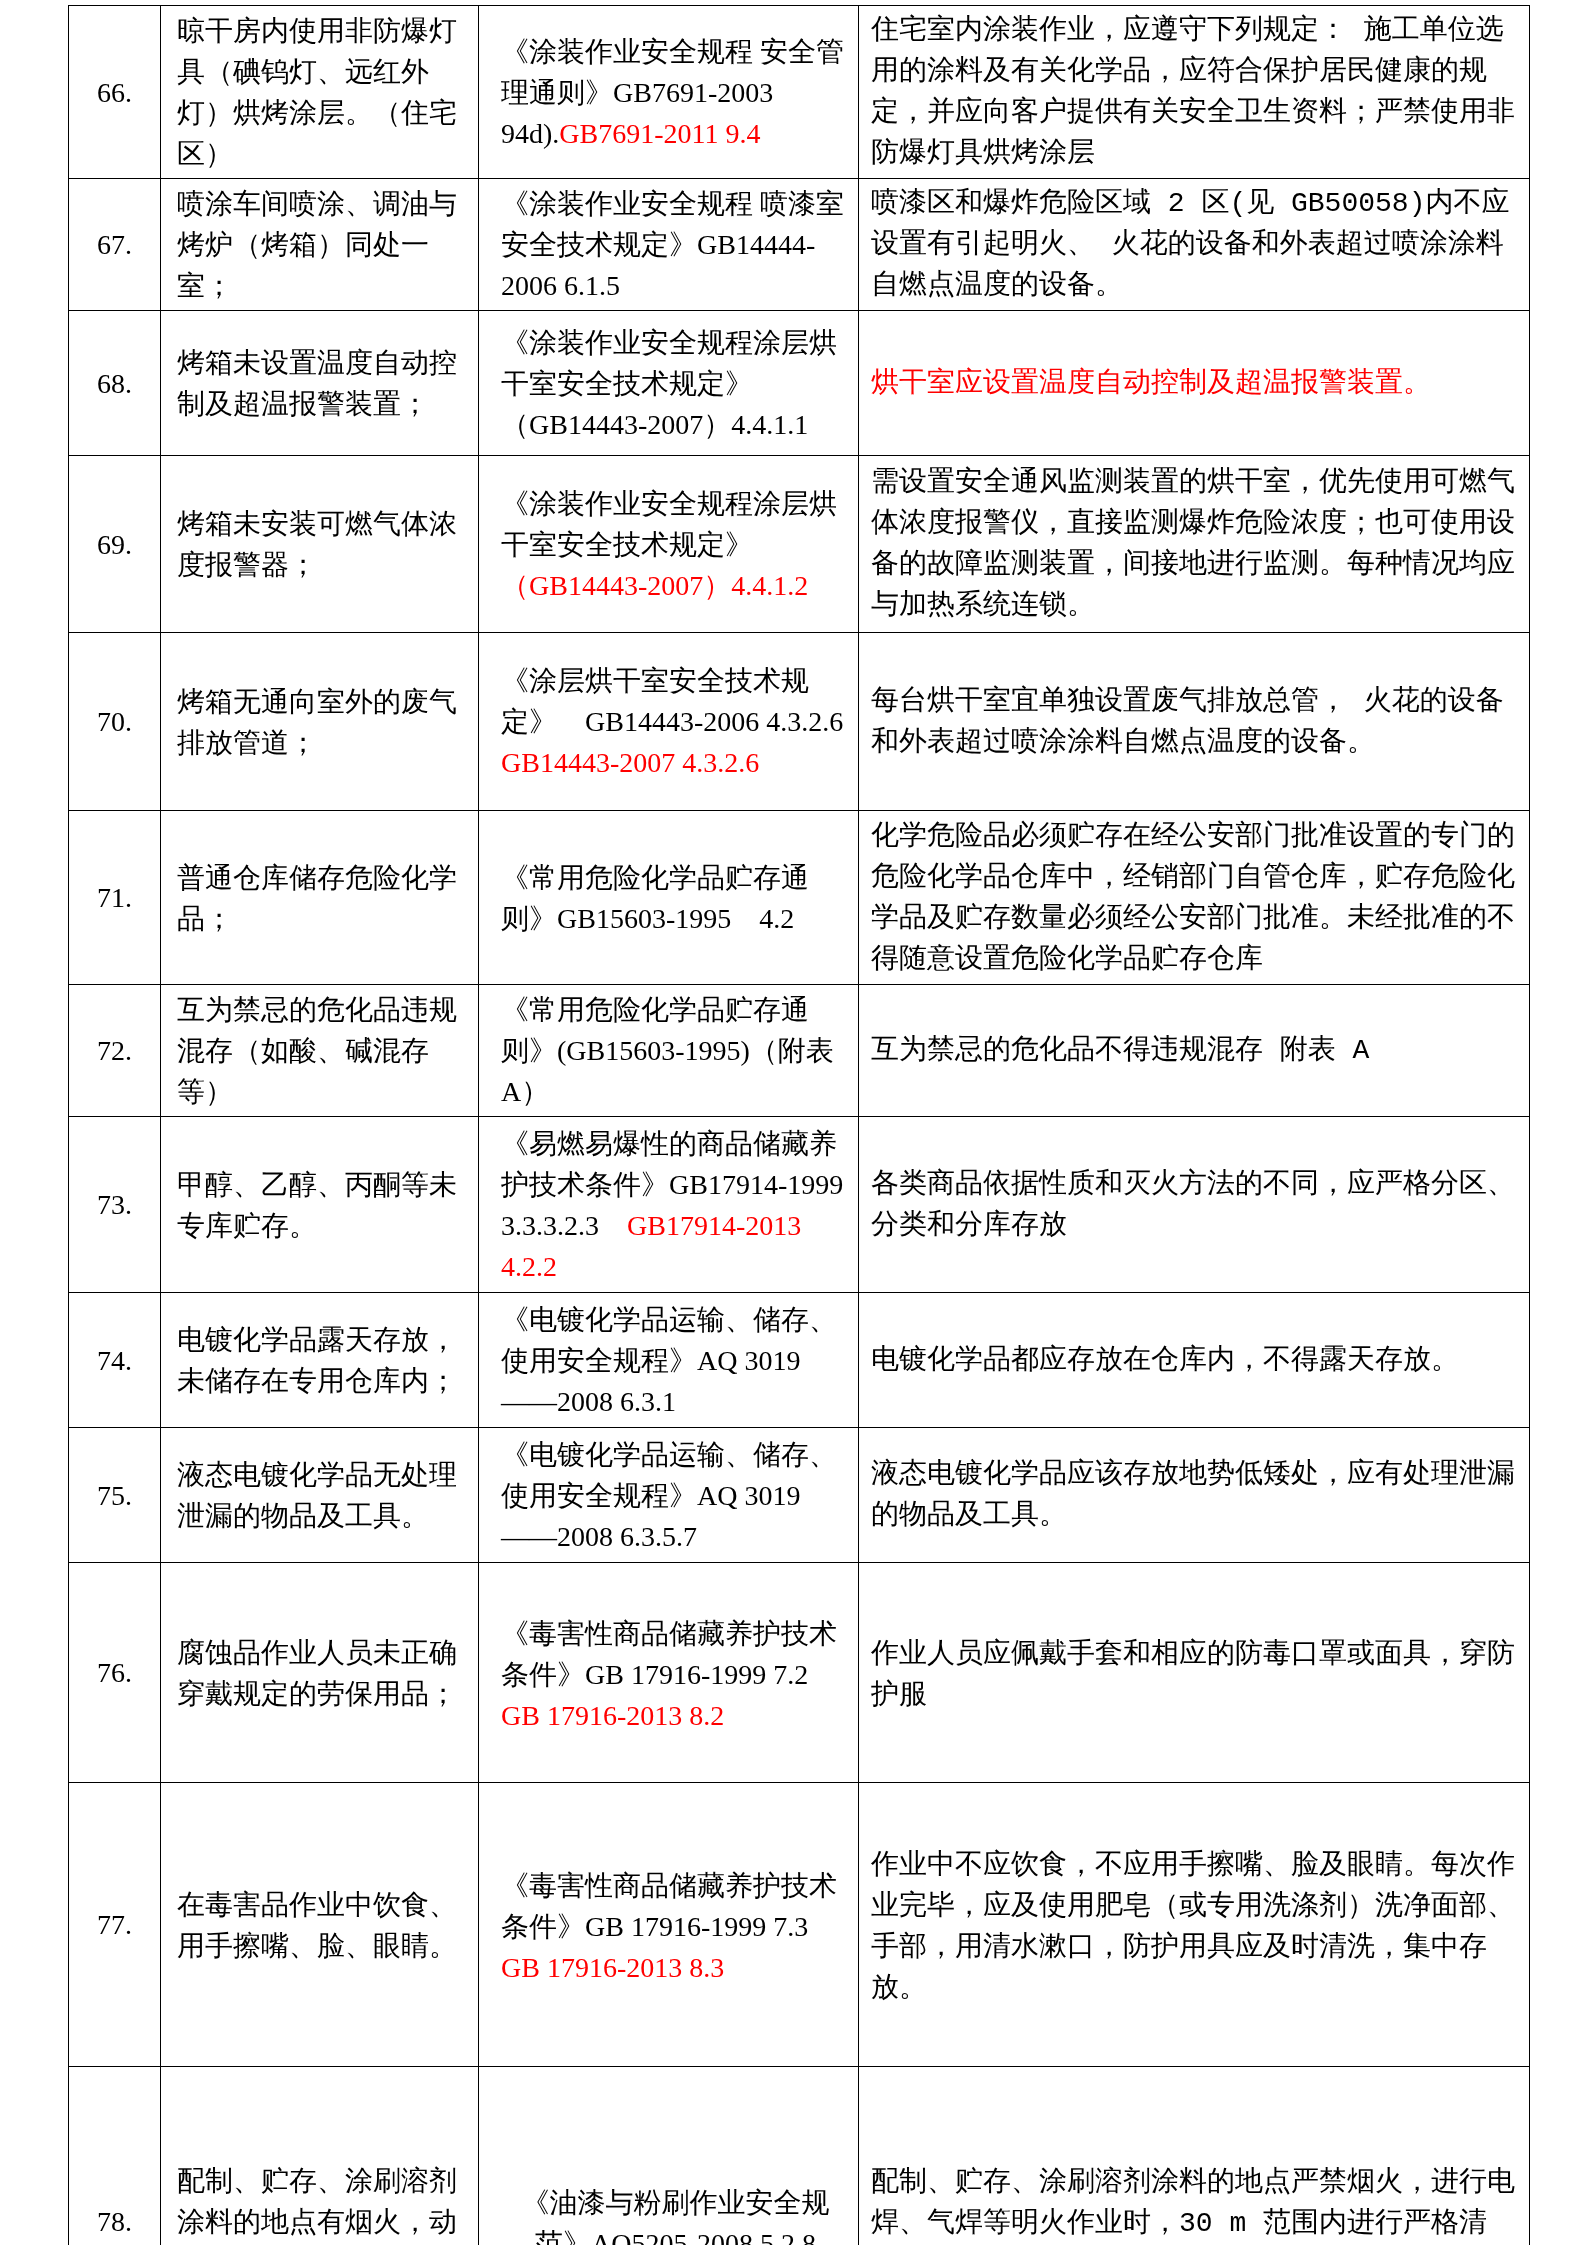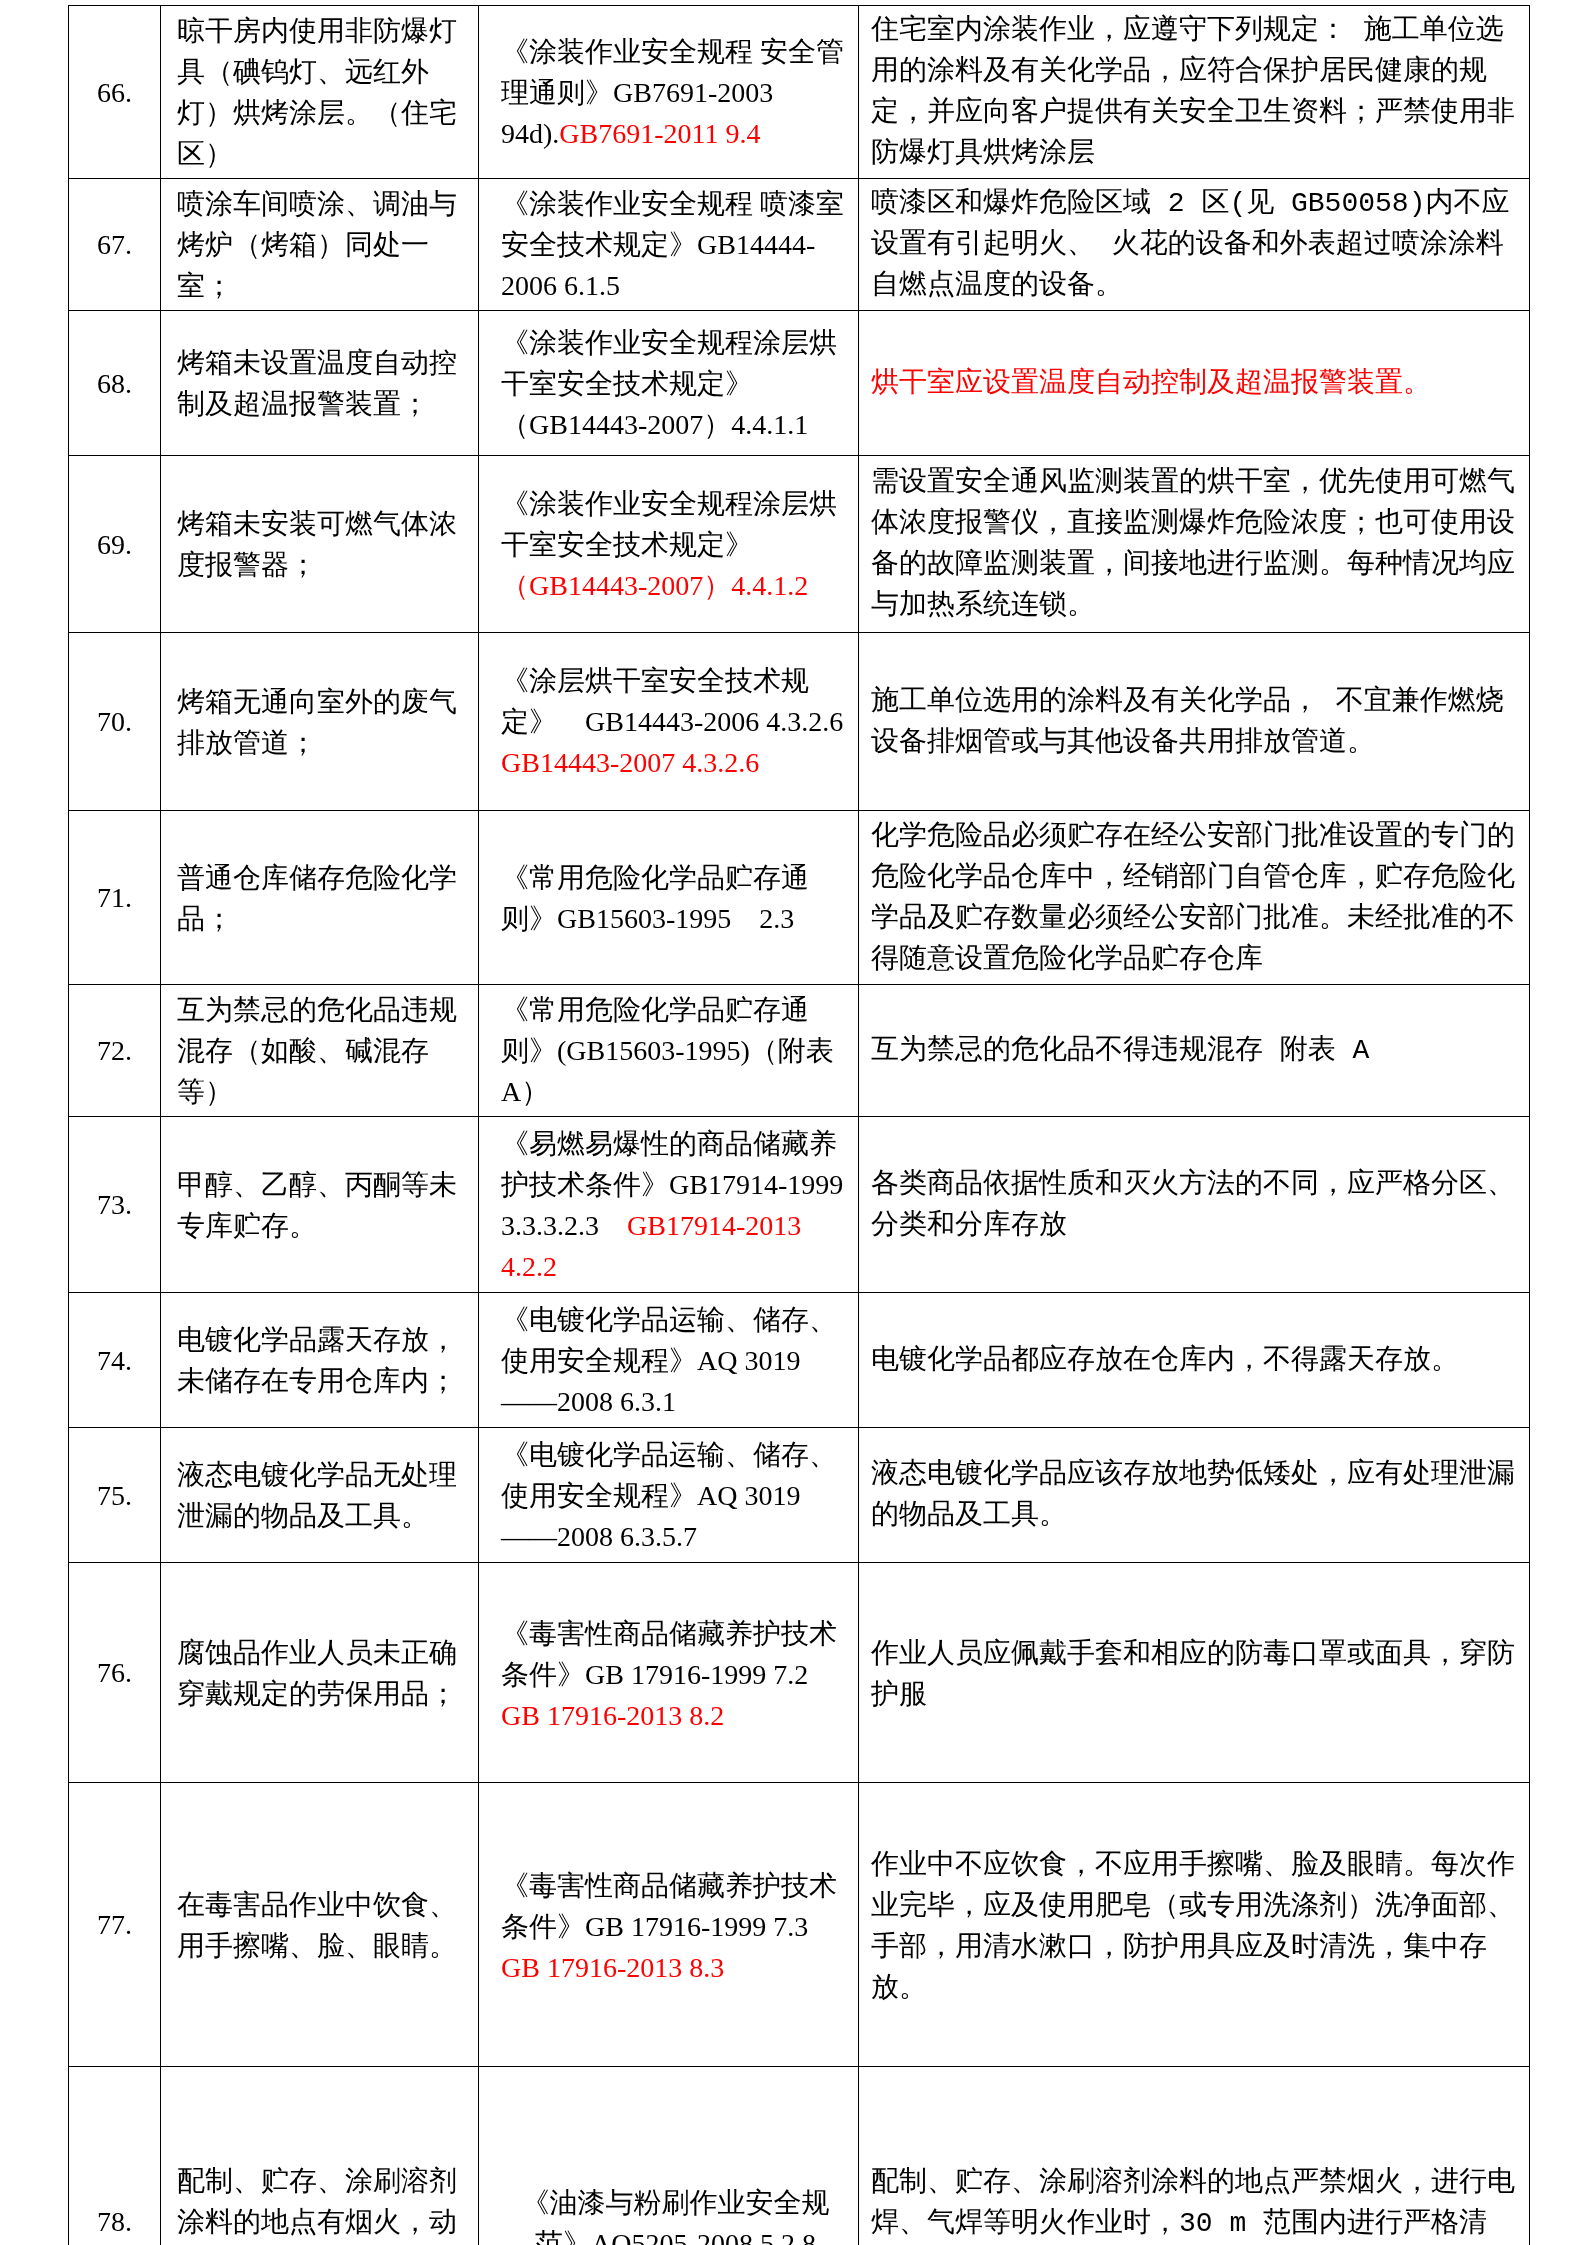--- a/index.html
+++ b/index.html
@@ -104,27 +104,27 @@
         <td class="no"><span>69.</span></td>
         <td class="problem"><span>烤箱未安装可燃气体浓度报警器；</span></td>
         <td class="standard"><span>《涂装作业安全规程涂层烘干室安全技术规定》</span><span class="red">（GB14443-2007）4.4.1.2</span></td>
         <td class="req"><span>需设置安全通风监测装置的烘干室，优先使用可燃气体浓度报警仪，直接监测爆炸危险浓度；也可使用设备的故障监测装置，间接地进行监测。每种情况均应与加热系统连锁。</span><span class="red"></span></td>
       </tr>
 
       <tr class="r4">
         <td class="no"><span>70.</span></td>
         <td class="problem"><span>烤箱无通向室外的废气排放管道；</span></td>
         <td class="standard"><span>《涂层烘干室安全技术规定》　GB14443-2006 4.3.2.6 </span><span class="red">GB14443-2007 4.3.2.6</span></td>
-        <td class="req"><span>施工单位选用的涂料及有关化学品， 不宜兼作燃烧设备排烟管或与其他设备共用排放管道。</span><span class="red"></span></td>
+        <td class="req"><span>每台烘干室宜单独设置废气排放总管， 火花的设备和外表超过喷涂涂料自燃点温度的设备。</span><span class="red"></span></td>
       </tr>
 
       <tr class="r5">
         <td class="no"><span>71.</span></td>
         <td class="problem"><span>普通仓库储存危险化学品；</span></td>
-        <td class="standard"><span>《常用危险化学品贮存通则》GB15603-1995　2.3</span><span class="red"></span></td>
+        <td class="standard"><span>《常用危险化学品贮存通则》GB15603-1995　4.2</span><span class="red"></span></td>
         <td class="req"><span>化学危险品必须贮存在经公安部门批准设置的专门的危险化学品仓库中，经销部门自管仓库，贮存危险化学品及贮存数量必须经公安部门批准。未经批准的不得随意设置危险化学品贮存仓库</span><span class="red"></span></td>
       </tr>
 
       <tr class="r6">
         <td class="no"><span>72.</span></td>
         <td class="problem"><span>互为禁忌的危化品违规混存（如酸、碱混存等）</span></td>
         <td class="standard"><span>《常用危险化学品贮存通则》(GB15603-1995)（附表 A）</span><span class="red"></span></td>
         <td class="req"><span>互为禁忌的危化品不得违规混存 附表 A</span><span class="red"></span></td>
       </tr>
 

